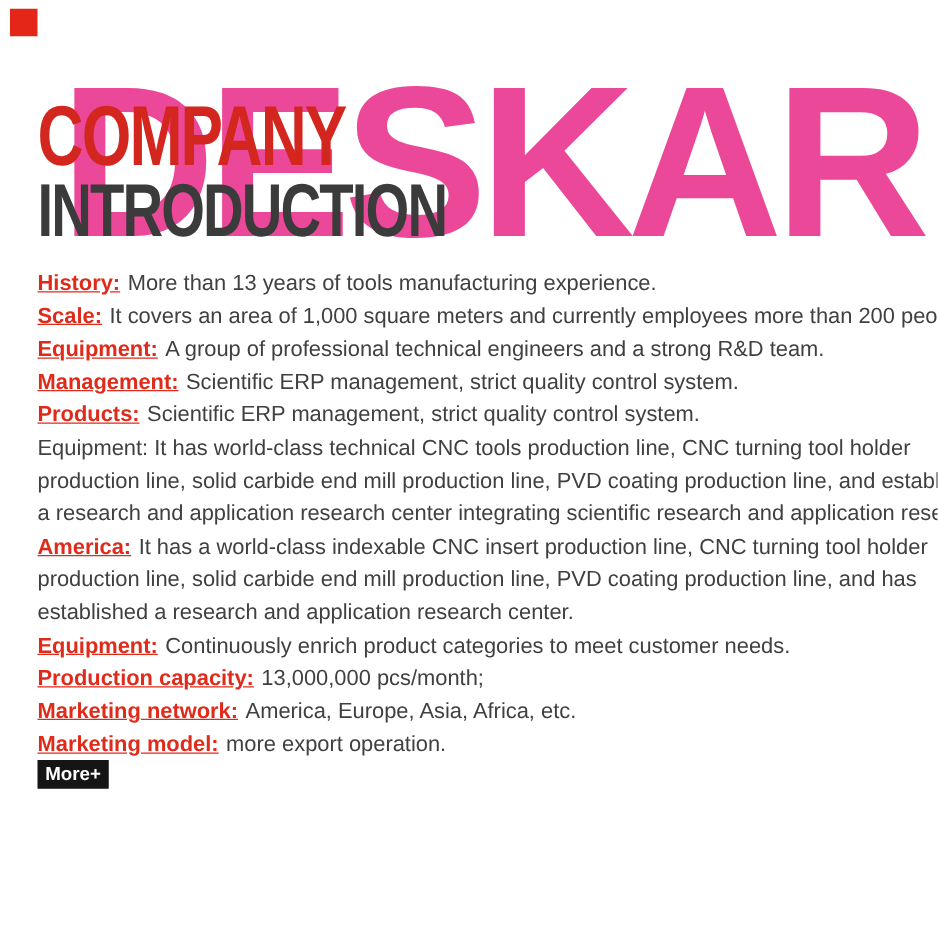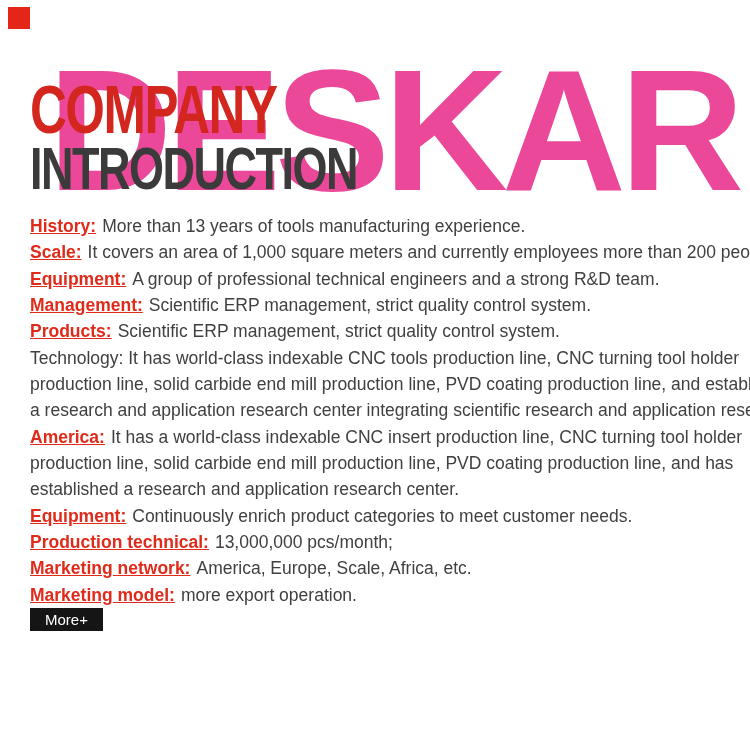--- a/index.html
+++ b/index.html
@@ -70,25 +70,25 @@
     color: #e02a1a;
     font-weight: 700;
     margin-right: 6px;
     text-decoration: underline;
   }
   .intro-line .line-label:empty { margin-right: 0; }
 
   .more-button {
     position: absolute;
     left: 30px; top: 608px;
-    width: 73px; height: 23px;
+    width: 57px; height: 23px;
     background: #151515;
     color: #ffffff;
     font-size: 15px;
-    font-weight: 400;
+    font-weight: 700;
     line-height: 23px;
     text-align: center;
     cursor: pointer;
     z-index: 1;
   }
 </style>
 </head>
 <body>
 
 <div class="banner">
@@ -112,45 +112,45 @@
     <div class="intro-line">
       <span class="line-label">Equipment:</span><span class="line-text">A group of professional technical engineers and a strong R&amp;D team.</span>
     </div>
     <div class="intro-line">
       <span class="line-label">Management:</span><span class="line-text">Scientific ERP management, strict quality control system.</span>
     </div>
     <div class="intro-line">
       <span class="line-label">Products:</span><span class="line-text">Scientific ERP management, strict quality control system.</span>
     </div>
     <div class="intro-line">
-      <span class="line-label"></span><span class="line-text">Technology: It has world-class indexable CNC tools production line, CNC turning tool holder</span>
+      <span class="line-label"></span><span class="line-text">Equipment: It has world-class technical CNC tools production line, CNC turning tool holder</span>
     </div>
     <div class="intro-line">
       <span class="line-label"></span><span class="line-text">production line, solid carbide end mill production line, PVD coating production line, and established</span>
     </div>
     <div class="intro-line">
       <span class="line-label"></span><span class="line-text">a research and application research center integrating scientific research and application research.</span>
     </div>
     <div class="intro-line">
       <span class="line-label">America:</span><span class="line-text">It has a world-class indexable CNC insert production line, CNC turning tool holder</span>
     </div>
     <div class="intro-line">
       <span class="line-label"></span><span class="line-text">production line, solid carbide end mill production line, PVD coating production line, and has</span>
     </div>
     <div class="intro-line">
       <span class="line-label"></span><span class="line-text">established a research and application research center.</span>
     </div>
     <div class="intro-line">
       <span class="line-label">Equipment:</span><span class="line-text">Continuously enrich product categories to meet customer needs.</span>
     </div>
     <div class="intro-line">
-      <span class="line-label">Production technical:</span><span class="line-text">13,000,000 pcs/month;</span>
+      <span class="line-label">Production capacity:</span><span class="line-text">13,000,000 pcs/month;</span>
     </div>
     <div class="intro-line">
-      <span class="line-label">Marketing network:</span><span class="line-text">America, Europe, Scale, Africa, etc.</span>
+      <span class="line-label">Marketing network:</span><span class="line-text">America, Europe, Asia, Africa, etc.</span>
     </div>
     <div class="intro-line">
       <span class="line-label">Marketing model:</span><span class="line-text">more export operation.</span>
     </div>
   </div>
 
   <div class="more-button">More+</div>
 
 </div>
 

